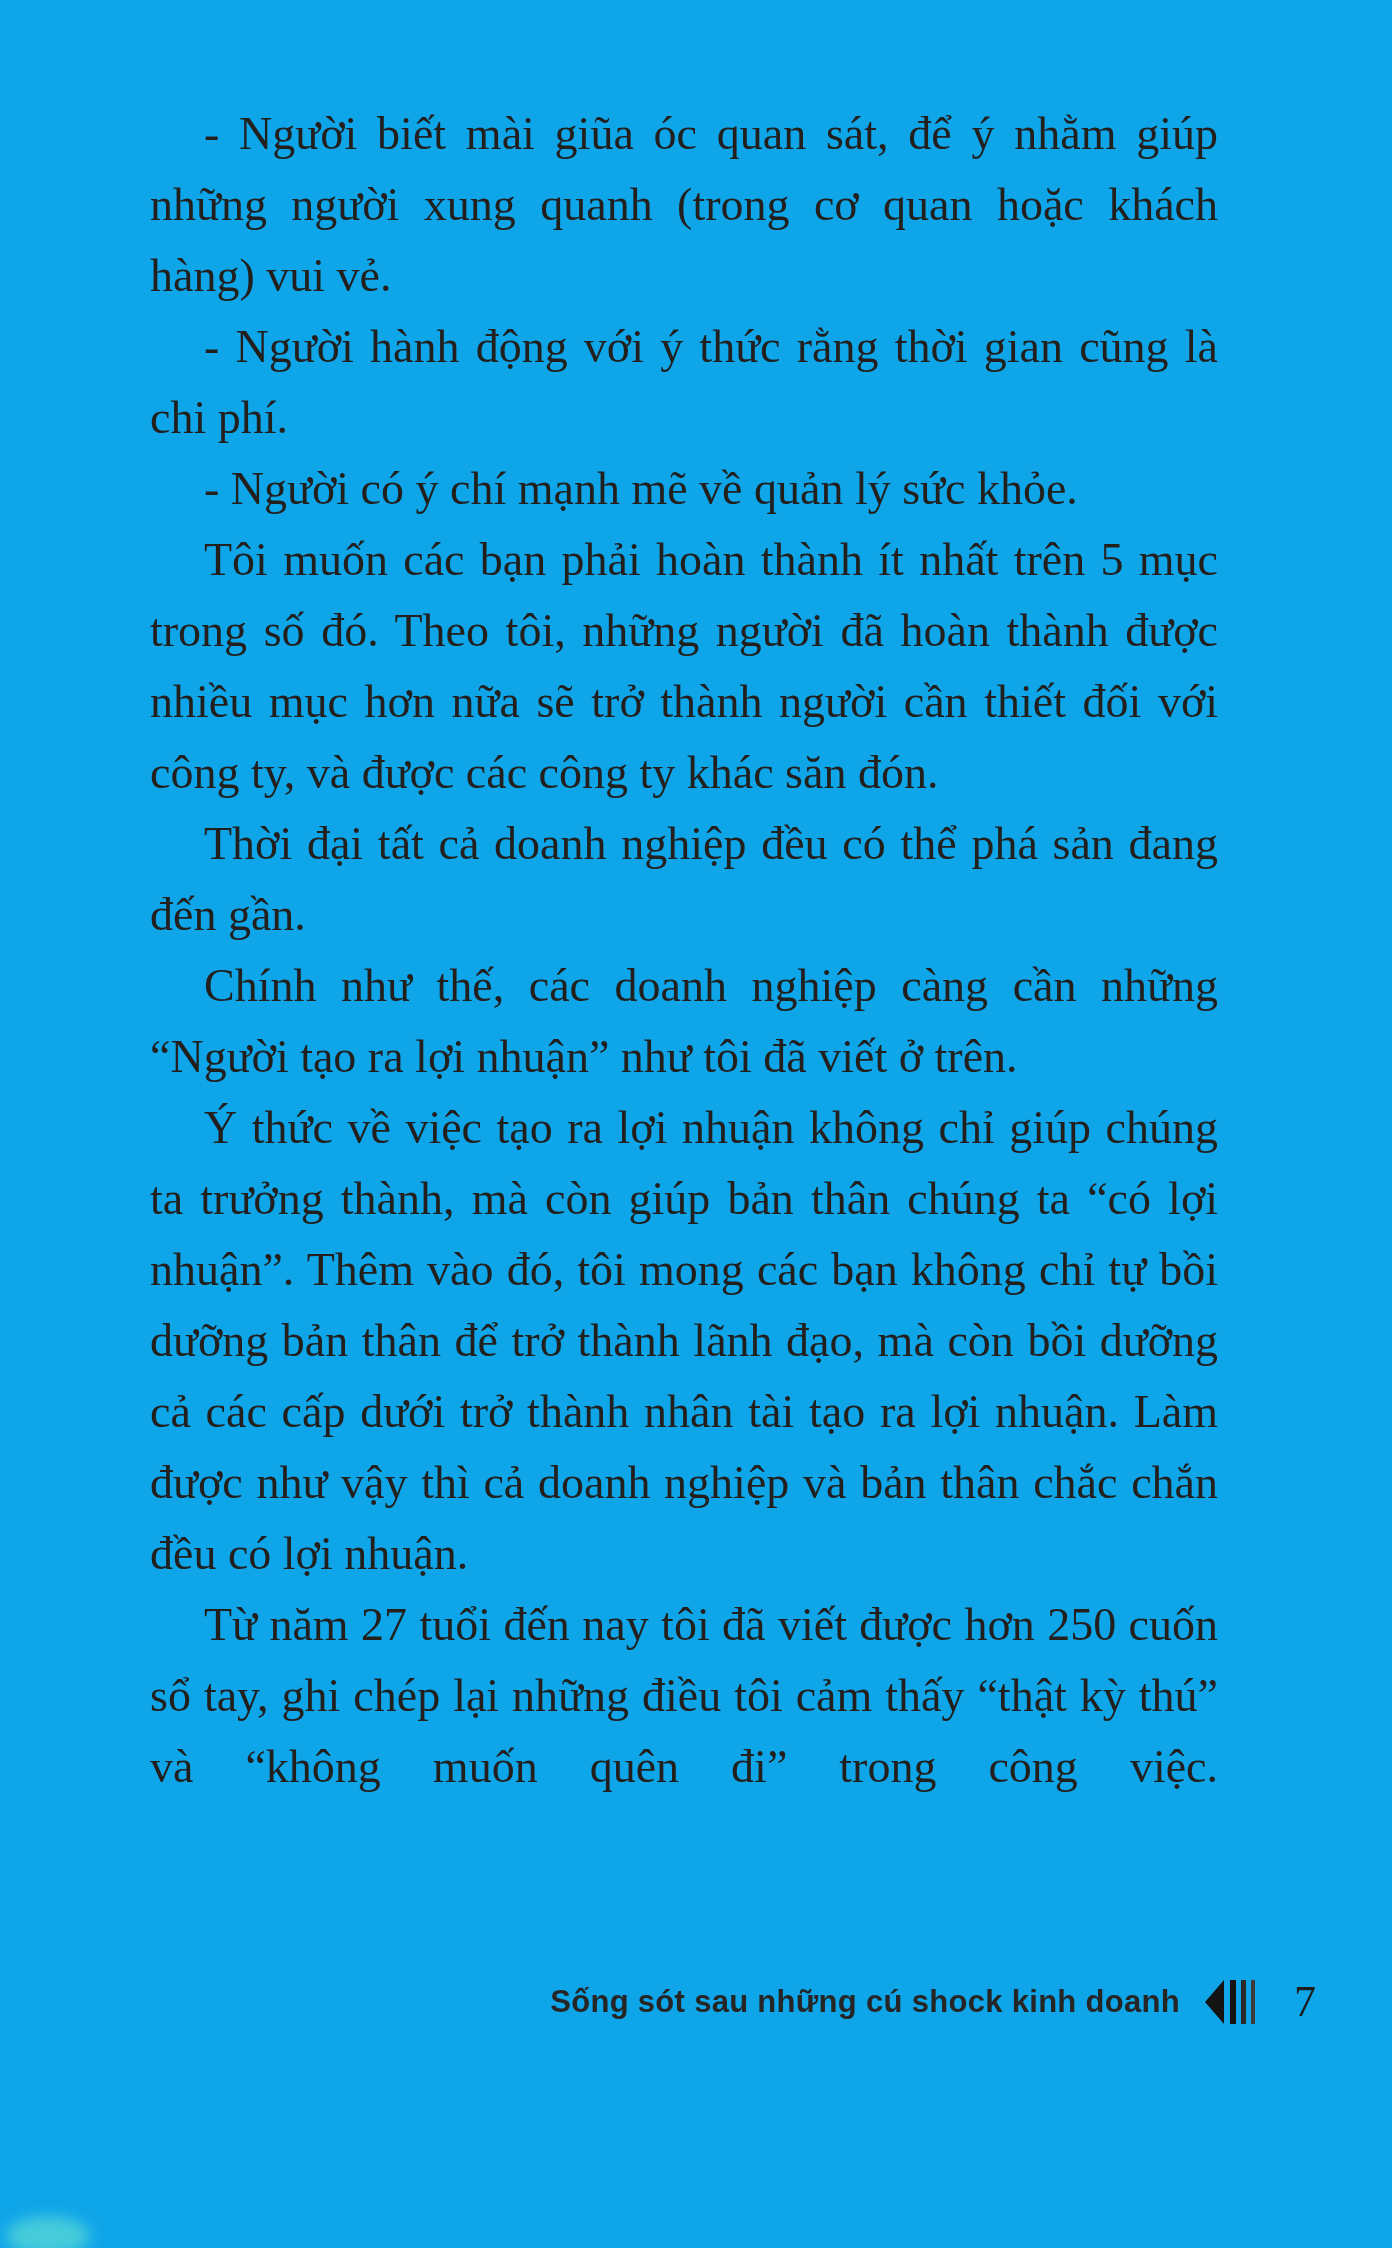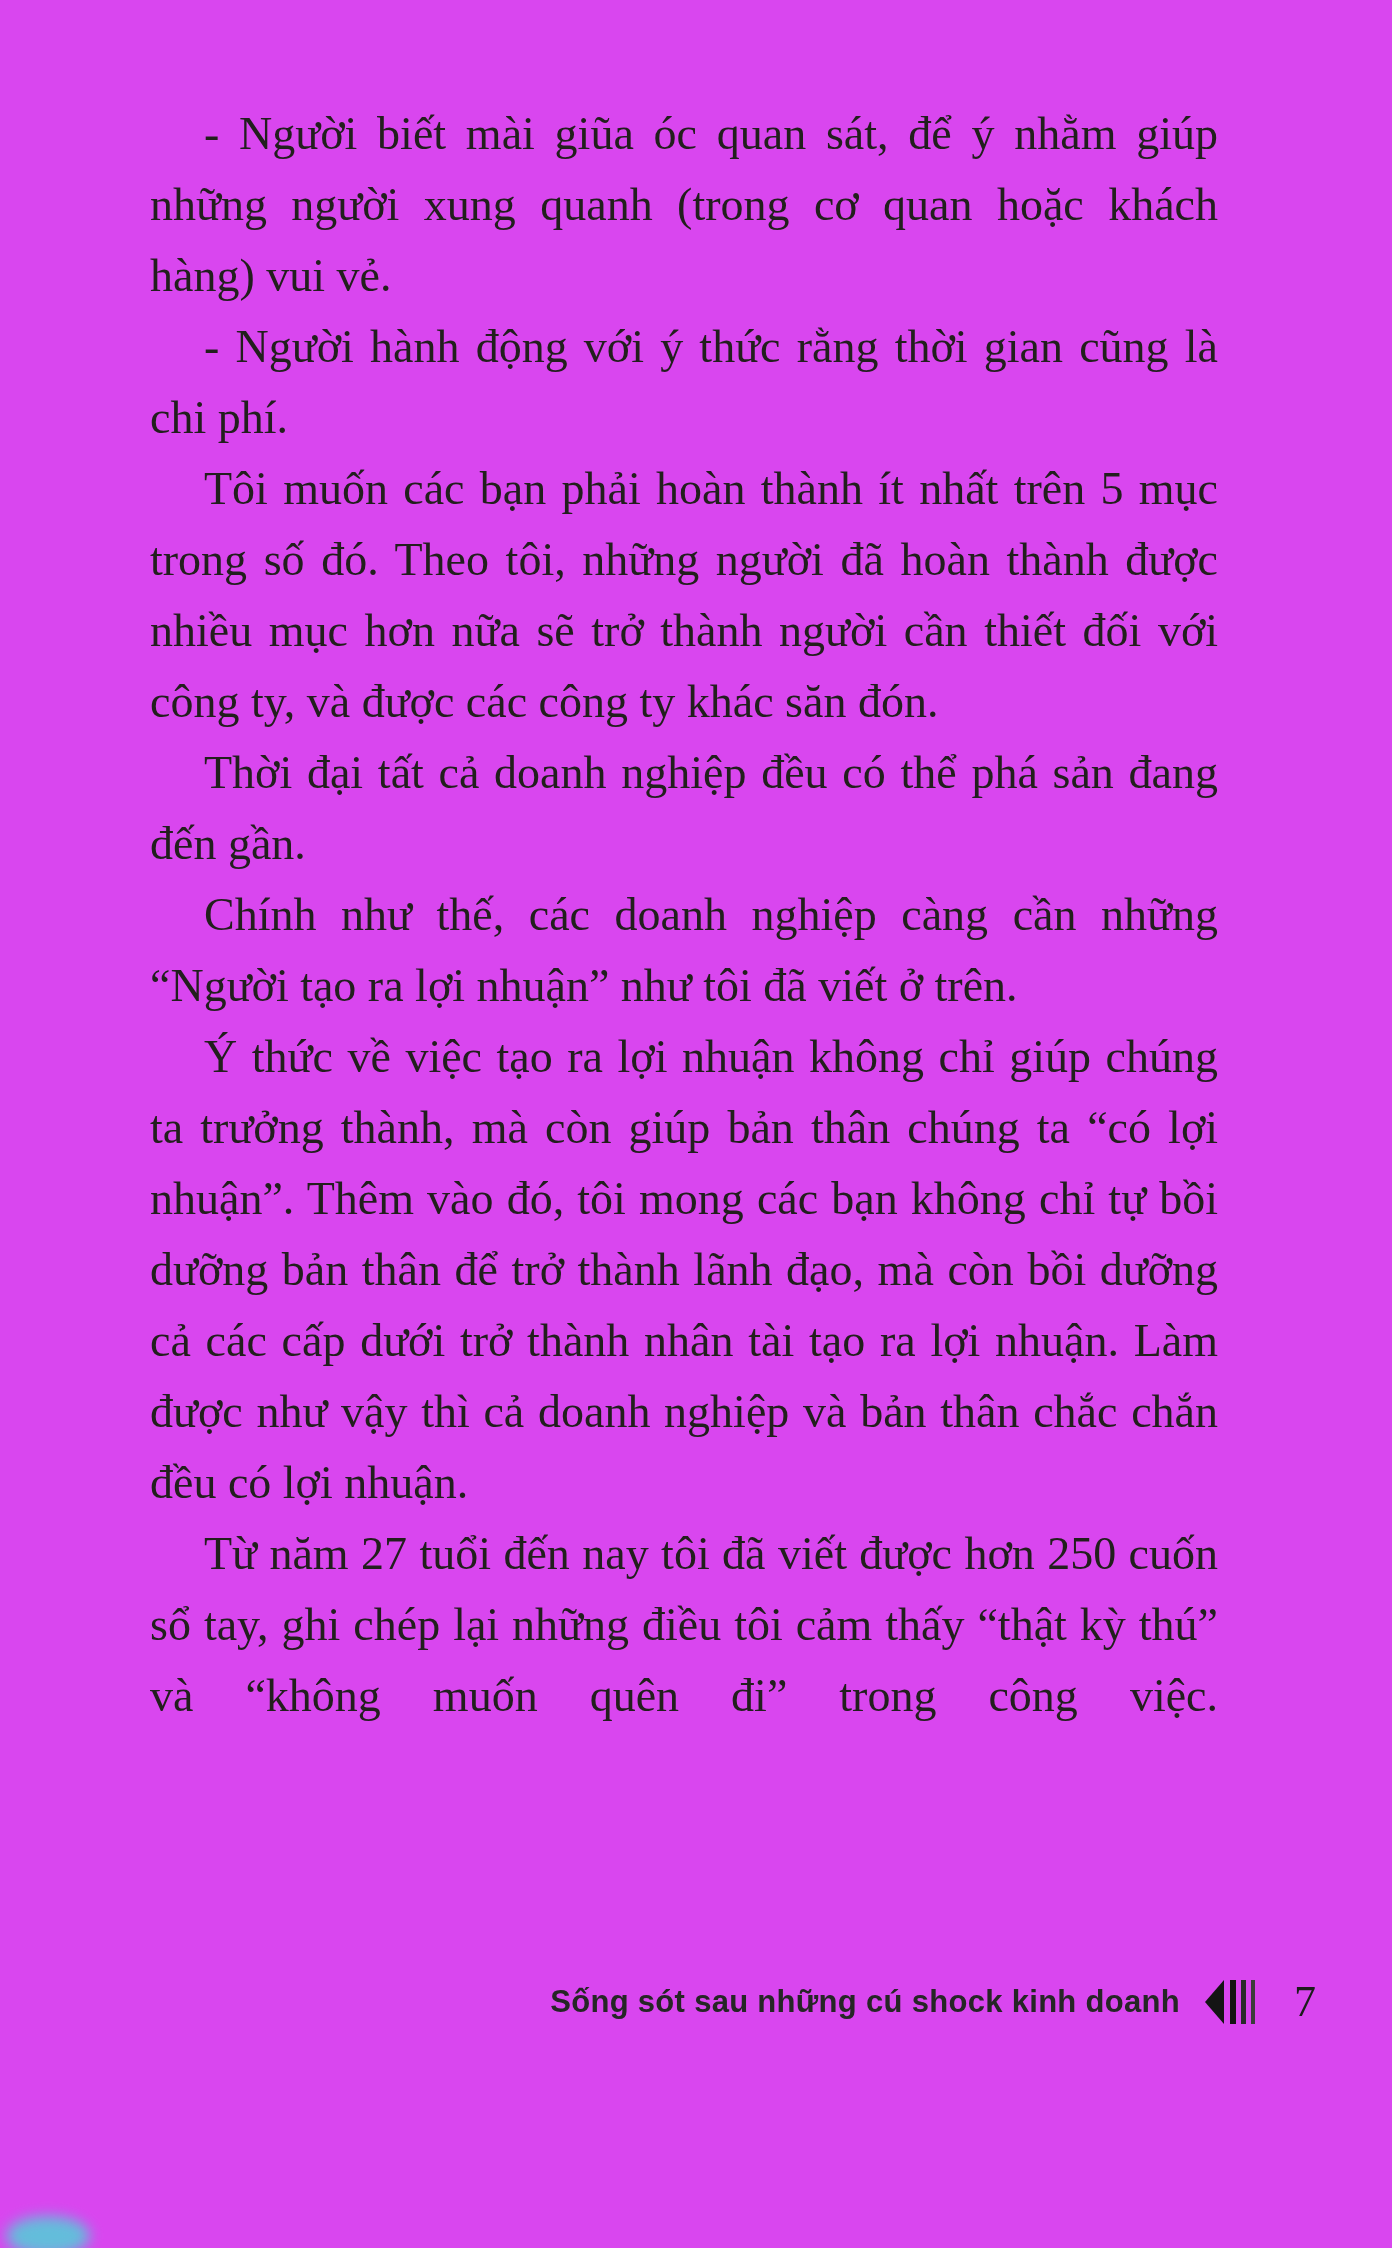--- a/index.html
+++ b/index.html
@@ -8,21 +8,21 @@
     width: 1392px;
     height: 2248px;
     background: #ffffff;
     position: relative;
     overflow: hidden;
     font-family: "Liberation Serif", serif;
   }
   .page {
     position: absolute;
     inset: 0;
-    background: #d946ef;
+    background: #0ea5e9;
   }
   .text-block {
     position: absolute;
     left: 150px;
     top: 98px;
     width: 1068px;
     font-size: 46px;
     line-height: 71px;
     text-align: justify;
     color: #221f1d;
@@ -74,20 +74,21 @@
   }
 </style>
 </head>
 <body>
 
 <div class="page">
 
   <main class="text-block">
     <p class="para">- Người biết mài giũa óc quan sát, để ý nhằm giúp những người xung quanh (trong cơ quan hoặc khách hàng) vui vẻ.</p>
     <p class="para">- Người hành động với ý thức rằng thời gian cũng là chi phí.</p>
+    <p class="para">- Người có ý chí mạnh mẽ về quản lý sức khỏe.</p>
     <p class="para">Tôi muốn các bạn phải hoàn thành ít nhất trên 5 mục trong số đó. Theo tôi, những người đã hoàn thành được nhiều mục hơn nữa sẽ trở thành người cần thiết đối với công ty, và được các công ty khác săn đón.</p>
     <p class="para">Thời đại tất cả doanh nghiệp đều có thể phá sản đang đến gần.</p>
     <p class="para">Chính như thế, các doanh nghiệp càng cần những “Người tạo ra lợi nhuận” như tôi đã viết ở trên.</p>
     <p class="para">Ý thức về việc tạo ra lợi nhuận không chỉ giúp chúng ta trưởng thành, mà còn giúp bản thân chúng ta “có lợi nhuận”. Thêm vào đó, tôi mong các bạn không chỉ tự bồi dưỡng bản thân để trở thành lãnh đạo, mà còn bồi dưỡng cả các cấp dưới trở thành nhân tài tạo ra lợi nhuận. Làm được như vậy thì cả doanh nghiệp và bản thân chắc chắn đều có lợi nhuận.</p>
     <p class="para justify-last">Từ năm 27 tuổi đến nay tôi đã viết được hơn 250 cuốn sổ tay, ghi chép lại những điều tôi cảm thấy “thật kỳ thú” và “không muốn quên đi” trong công việc.</p>
   </main>
 
   <footer class="footer">
     <span class="footer-title">Sống sót sau những cú shock kinh doanh</span>
     <span class="logo">

